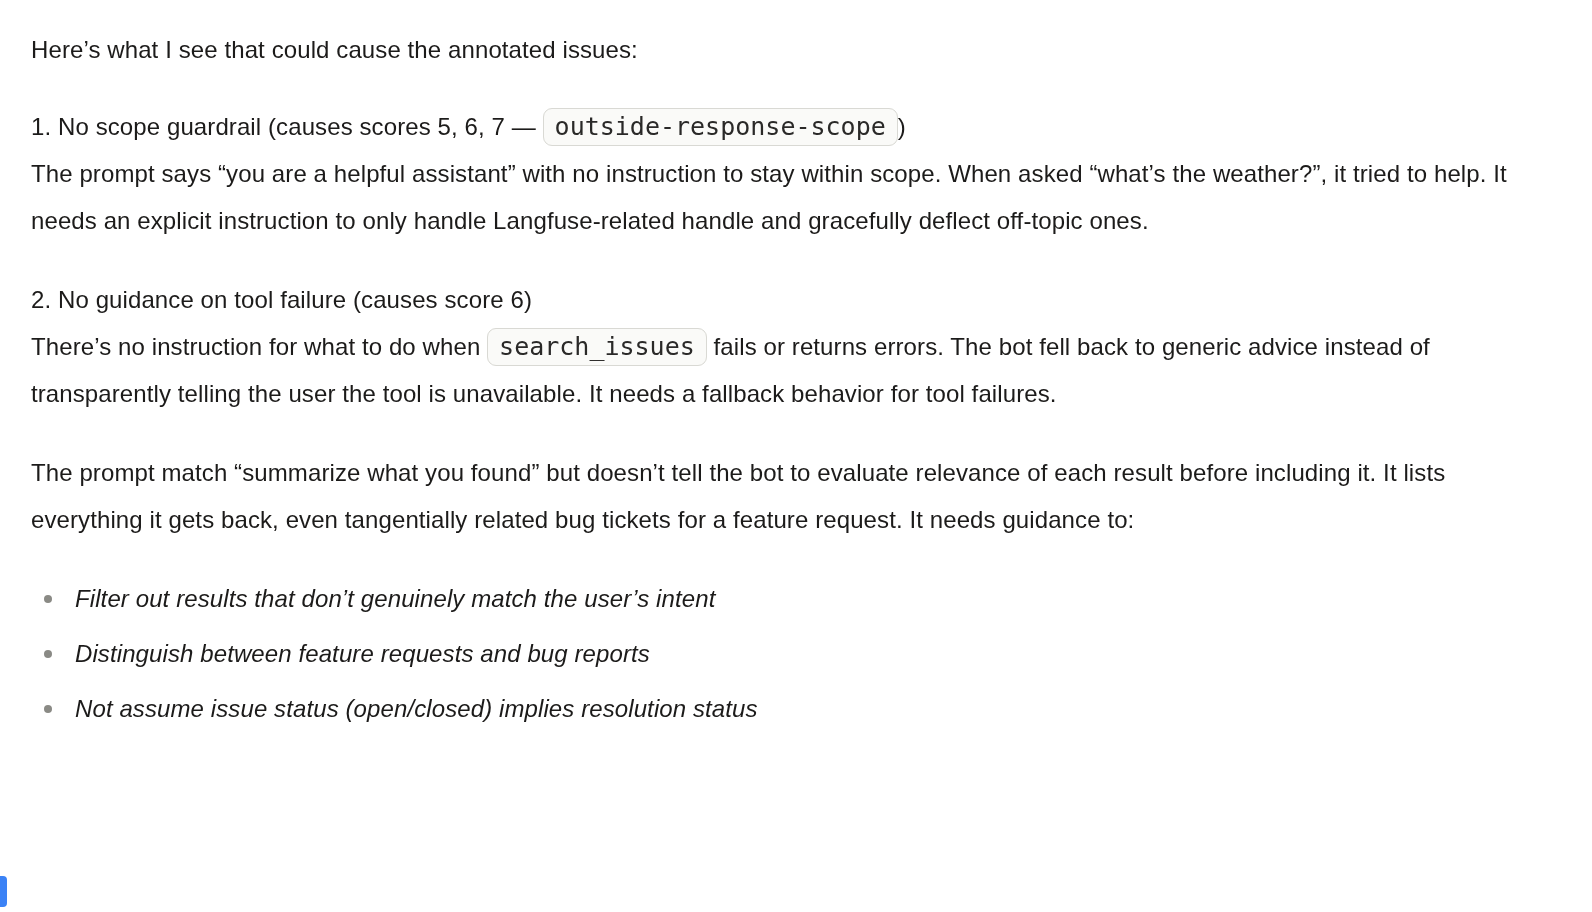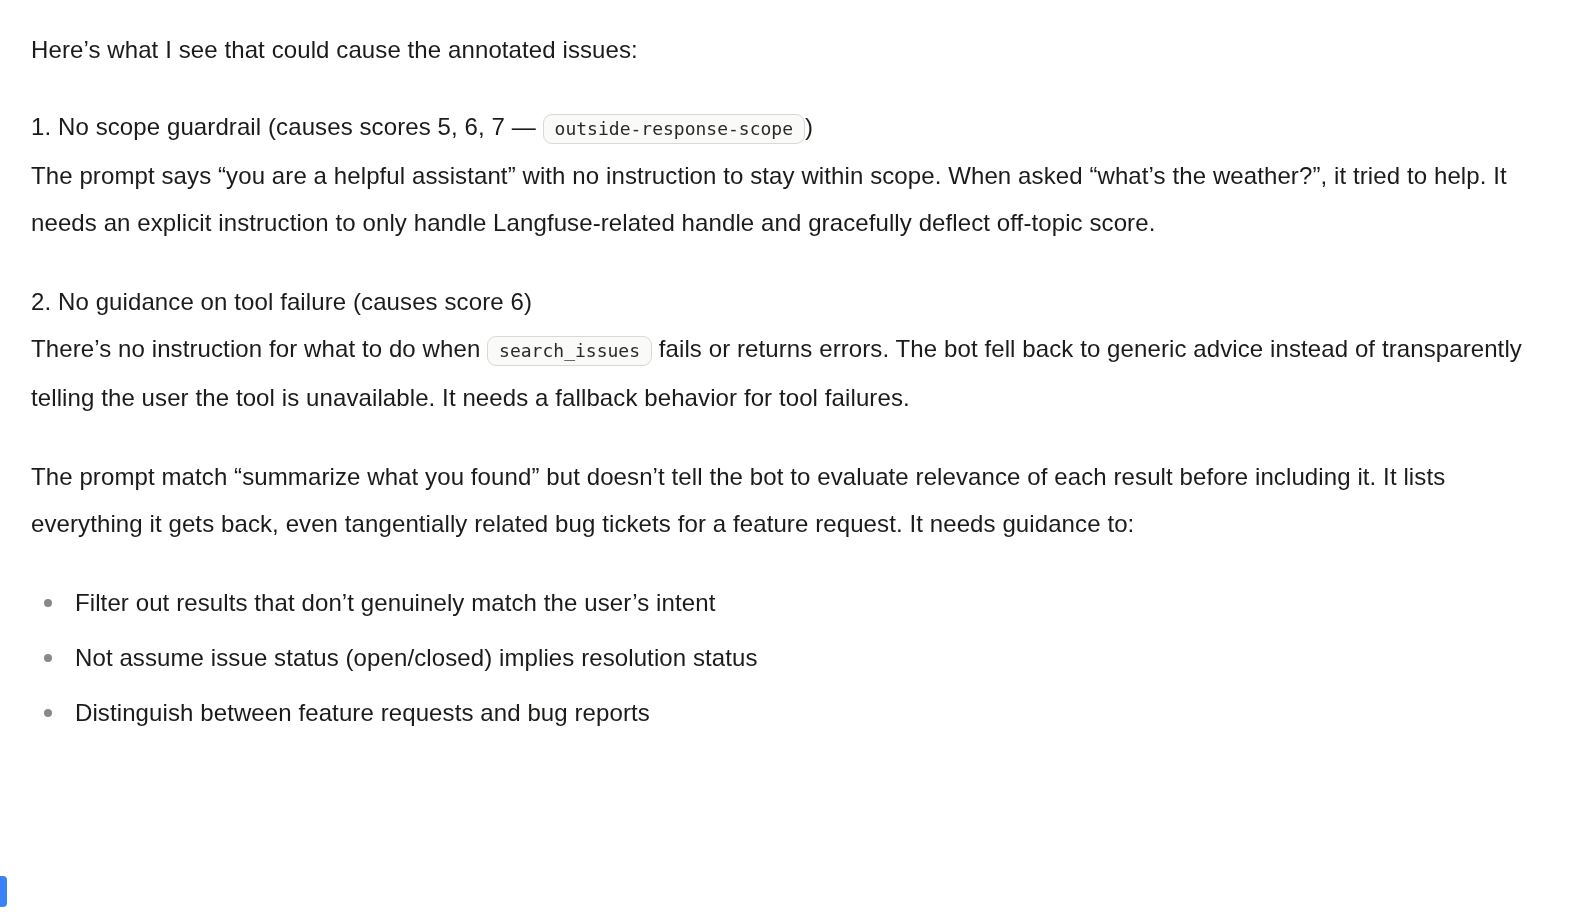--- a/index.html
+++ b/index.html
@@ -20,40 +20,41 @@
     line-height: 47px;
     letter-spacing: 0.1px;
     border-radius: 19px;
   }
   .block { margin: 0 0 30px 0; max-width: 1502px; }
   .heading { margin: 0; font-weight: 700; }
   .heading strong, .para strong { font-weight: 400; }
   .para { margin: 0 0 32px 0; }
   .inline-code {
     font-family: "DejaVu Sans Mono", "Liberation Mono", monospace;
-    font-size: 18px;
+    font-size: 25px;
     font-weight: 400;
     background: #fafaf8;
     border: 1.5px solid #d9d9d4;
     border-radius: 9px;
     padding: 3px 11px 4px 11px;
     white-space: nowrap;
     color: #2a2928;
     letter-spacing: 0;
   }
   ul.guidance-list {
     list-style: none;
     margin: 0;
     padding: 0 0 0 13px;
   }
   ul.guidance-list li {
     position: relative;
     padding-left: 31px;
     margin-bottom: 8px;
     line-height: 47px;
+    font-style: italic;
   }
   .bullet-dot {
     position: absolute;
     left: 0;
     top: 20px;
     width: 8px;
     height: 8px;
     border-radius: 50%;
     background: #8a8a85;
   }
@@ -68,36 +69,36 @@
   }
 </style>
 </head>
 <body>
 
 <main class="message">
 
   <p class="block">Here’s what I see that could cause the annotated issues:</p>
 
   <p class="heading"><strong>1. No scope guardrail (causes scores 5, 6, 7 — </strong><code class="inline-code">outside-response-scope</code><strong>)</strong></p>
-  <p class="para"><span>The prompt says “you are a helpful assistant” with no instruction to stay within scope. When asked “what’s the weather?”, it tried to help. It needs an explicit instruction to </span><strong>only handle Langfuse-related handle</strong><span> and gracefully deflect off-topic score.</span></p>
+  <p class="para"><span>The prompt says “you are a helpful assistant” with no instruction to stay within scope. When asked “what’s the weather?”, it tried to help. It needs an explicit instruction to </span><strong>only handle Langfuse-related handle</strong><span> and gracefully deflect off-topic ones.</span></p>
 
   <p class="heading"><strong>2. No guidance on tool failure (causes score 6)</strong></p>
   <p class="para"><span>There’s no instruction for what to do when </span><code class="inline-code">search_issues</code><span> fails or returns errors. The bot fell back to generic advice instead of transparently telling the user the tool is unavailable. It needs a </span><strong>fallback behavior for tool failures</strong><span>.</span></p>
 
   <p class="para"><span>The prompt match “summarize what you found” but doesn’t tell the bot to </span><strong>evaluate relevance</strong><span> of each result before including it. It lists everything it gets back, even tangentially related bug tickets for a feature request. It needs guidance to:</span></p>
 
   <ul class="guidance-list">
     <li>
       <span class="bullet-dot"></span>
       <span>Filter out results that don’t genuinely match the user’s intent</span>
     </li>
     <li>
       <span class="bullet-dot"></span>
-      <span>Not assume issue status (open/closed) implies resolution status</span>
+      <span>Distinguish between feature requests and bug reports</span>
     </li>
     <li>
       <span class="bullet-dot"></span>
-      <span>Distinguish between feature requests and bug reports</span>
+      <span>Not assume issue status (open/closed) implies resolution status</span>
     </li>
   </ul>
 
   <div class="blue-bar"></div>
 </main>
 
 </body></html>

